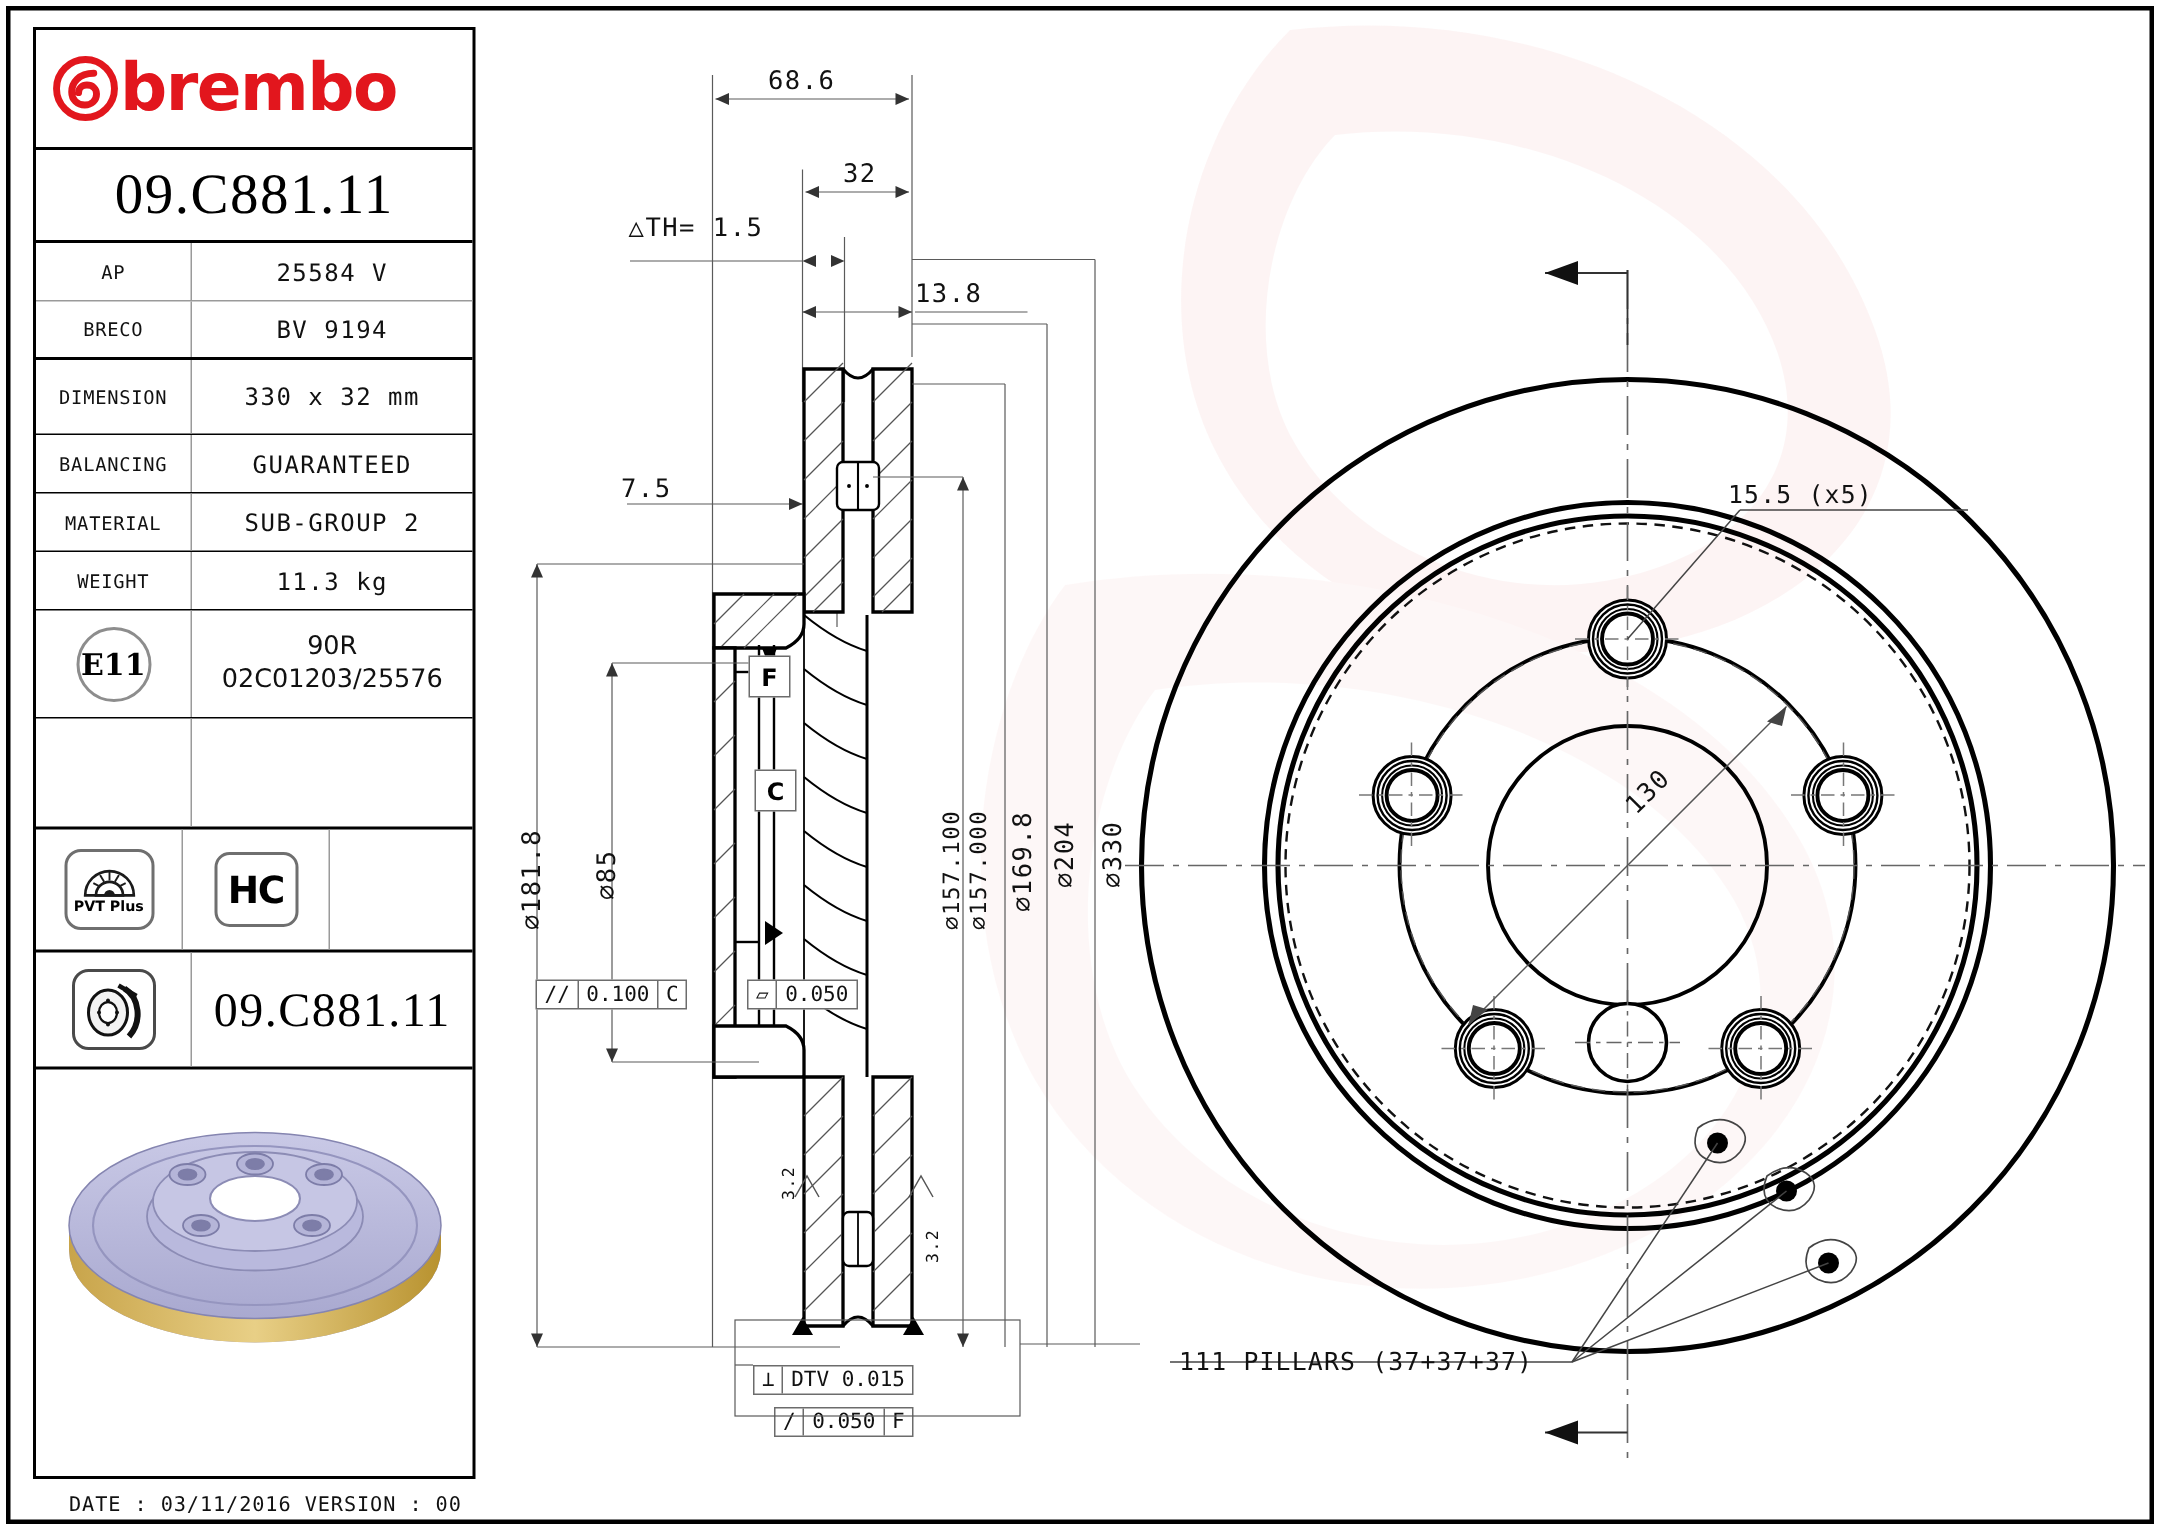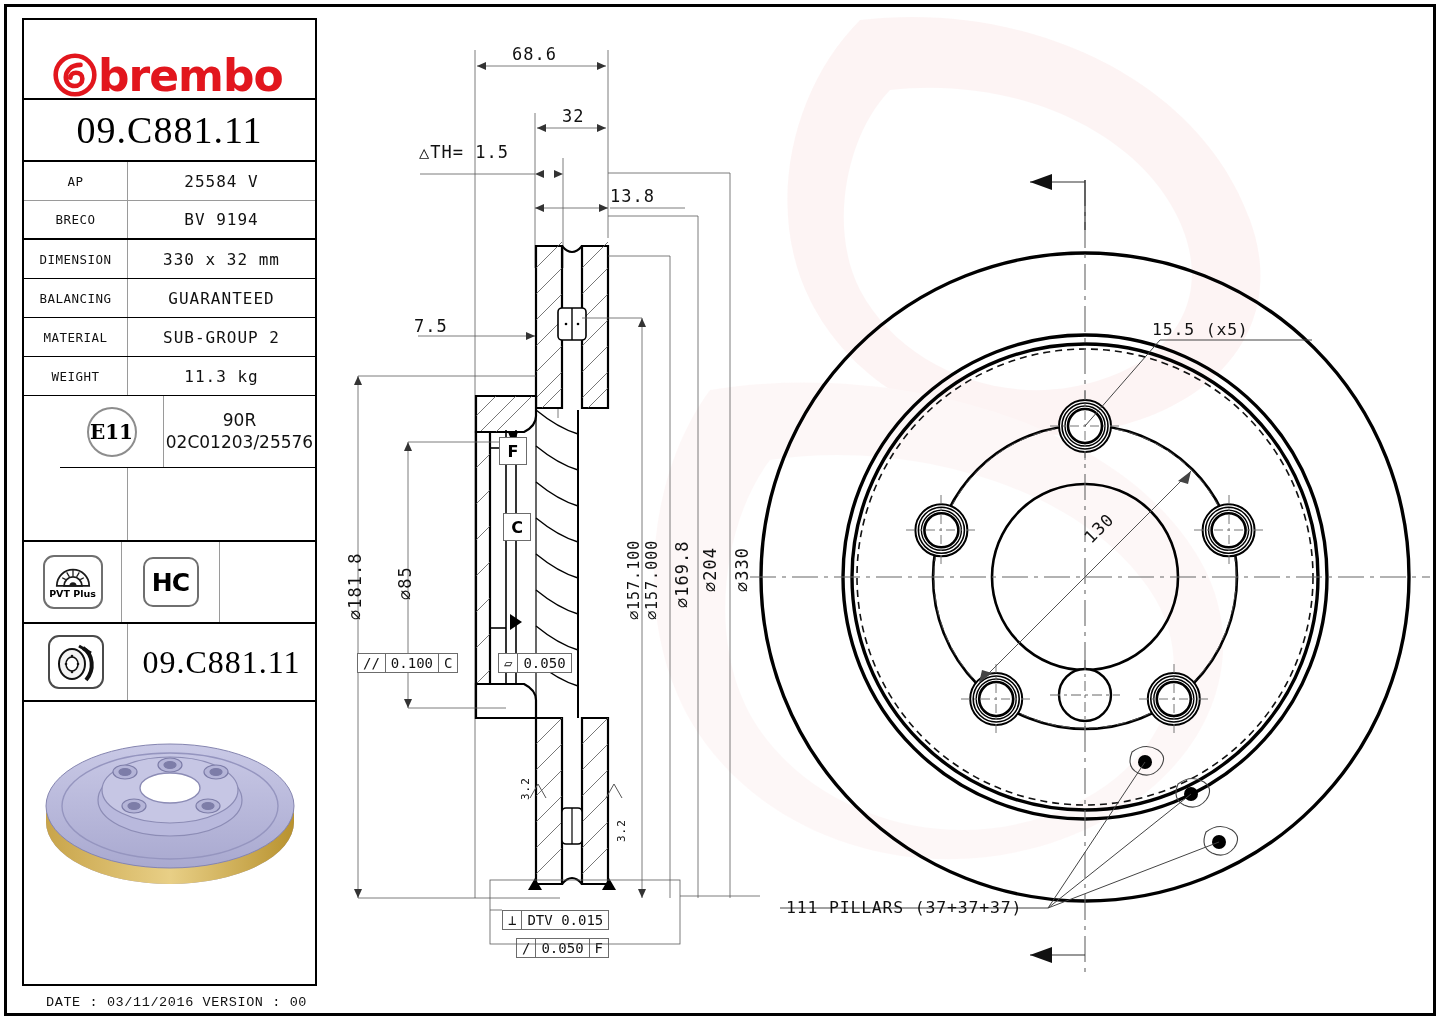--- a/index.html
+++ b/index.html
@@ -15,29 +15,29 @@
   
   #titleblock{position:absolute;left:22px;top:18px;width:295px;height:968px;border:2px solid #000;box-sizing:border-box;background:transparent;}
   .tbrow{display:flex;border-bottom:1px solid #000;box-sizing:border-box;}
   .tbrow.thin{border-bottom:1px solid #9a9a9a;}
   .tbrow.heavy{border-bottom:2px solid #000;}
   .cL{width:104px;border-right:1px solid #9a9a9a;display:flex;align-items:center;justify-content:center;
       font-size:12.5px;letter-spacing:.5px;color:#111;box-sizing:border-box;}
   .cR{flex:1;display:flex;align-items:center;justify-content:center;font-size:16px;letter-spacing:1px;color:#111;box-sizing:border-box;}
 
   
-  #logorow{height:80px;border-bottom:2px solid #000;display:flex;align-items:flex-end;padding-left:28px;box-sizing:border-box;}
+  #logorow{height:80px;border-bottom:2px solid #000;display:flex;align-items:center;padding-left:10px;box-sizing:border-box;}
   #logotext{font-family:"DejaVu Sans","Liberation Sans",sans-serif;font-weight:700;font-size:44px;color:#e2161d;letter-spacing:-1px;line-height:1;}
 
   
   #coderow{height:62px;border-bottom:2px solid #000;display:flex;align-items:center;justify-content:center;box-sizing:border-box;}
   .bigcode{font-size:38px;letter-spacing:1px;color:#000;font-family:Liberation Serif, serif;}
 
   
-  #e11row{height:72px;display:flex;border-bottom:1px solid #000;box-sizing:border-box;margin-left:36px;}
+  #e11row{height:72px;display:flex;border-bottom:1px solid #000;box-sizing:border-box;}
   #e11cell{width:104px;border-right:1px solid #9a9a9a;display:flex;align-items:center;justify-content:center;box-sizing:border-box;}
   .e11circ{width:46px;height:46px;border:2px solid #8d8d8d;border-radius:50%;display:flex;align-items:center;justify-content:center;
            font-family:"DejaVu Serif","Liberation Serif",serif;font-weight:700;font-size:20px;color:#000;}
   #e11val{flex:1;display:flex;flex-direction:column;align-items:center;justify-content:center;line-height:1.25;
           font-family:"DejaVu Sans","Liberation Sans",sans-serif;font-size:17px;color:#111;}
 
   
   #blankrow{height:74px;border-bottom:2px solid #000;display:flex;box-sizing:border-box;}
   #blankrow .half{width:104px;border-right:1px solid #9a9a9a;box-sizing:border-box;}
 
@@ -52,21 +52,21 @@
 
   
   #code2row{height:78px;display:flex;border-bottom:2px solid #000;box-sizing:border-box;}
   #code2row .icell{width:104px;border-right:1px solid #9a9a9a;display:flex;align-items:center;justify-content:center;box-sizing:border-box;}
   #code2row .ccell{flex:1;display:flex;align-items:center;justify-content:center;}
   .discicon{width:52px;height:50px;border:2.5px solid #4a4a4a;border-radius:11px;display:flex;align-items:center;justify-content:center;overflow:hidden;}
 
   
   #photorow{flex:1;display:flex;align-items:center;justify-content:center;height:206px;}
 
-  #datefoot{position:absolute;left:46px;top:995px;font-size:13.5px;letter-spacing:.6px;color:#111;font-family:Liberation Mono, monospace;}
+  #datefoot{position:absolute;left:46px;top:995px;font-size:13.5px;letter-spacing:.6px;color:#111;}
 
   
   .dim{position:absolute;font-family:"DejaVu Sans Mono","Liberation Mono",monospace;font-size:17px;color:#111;letter-spacing:1px;white-space:nowrap;}
   .dim.s{font-size:15px;}
   .dim.vert{transform-origin:0 0;}
   .tol{position:absolute;display:flex;border:1px solid #6c6c6c;background:#fff;font-family:"DejaVu Sans Mono","Liberation Mono",monospace;font-size:14px;color:#111;}
   .tol span{padding:1px 5px;border-right:1px solid #6c6c6c;display:flex;align-items:center;justify-content:center;}
   .tol span:last-child{border-right:none;}
   .datum{position:absolute;border:1px solid #6c6c6c;background:#fff;width:26px;height:26px;display:flex;align-items:center;justify-content:center;
          font-family:"DejaVu Sans","Liberation Sans",sans-serif;font-weight:700;font-size:16px;color:#000;}
@@ -105,21 +105,21 @@
     </div>
 
     <div class="tbrow thin" style="height:39px">
       <div class="cL">AP</div>
       <div class="cR">25584 V</div>
     </div>
     <div class="tbrow heavy" style="height:39px">
       <div class="cL">BRECO</div>
       <div class="cR">BV 9194</div>
     </div>
-    <div class="tbrow" style="height:39px">
+    <div class="tbrow" style="height:50px">
       <div class="cL">DIMENSION</div>
       <div class="cR">330 x 32 mm</div>
     </div>
     <div class="tbrow" style="height:39px">
       <div class="cL">BALANCING</div>
       <div class="cR">GUARANTEED</div>
     </div>
     <div class="tbrow" style="height:39px">
       <div class="cL">MATERIAL</div>
       <div class="cR">SUB-GROUP 2</div>

